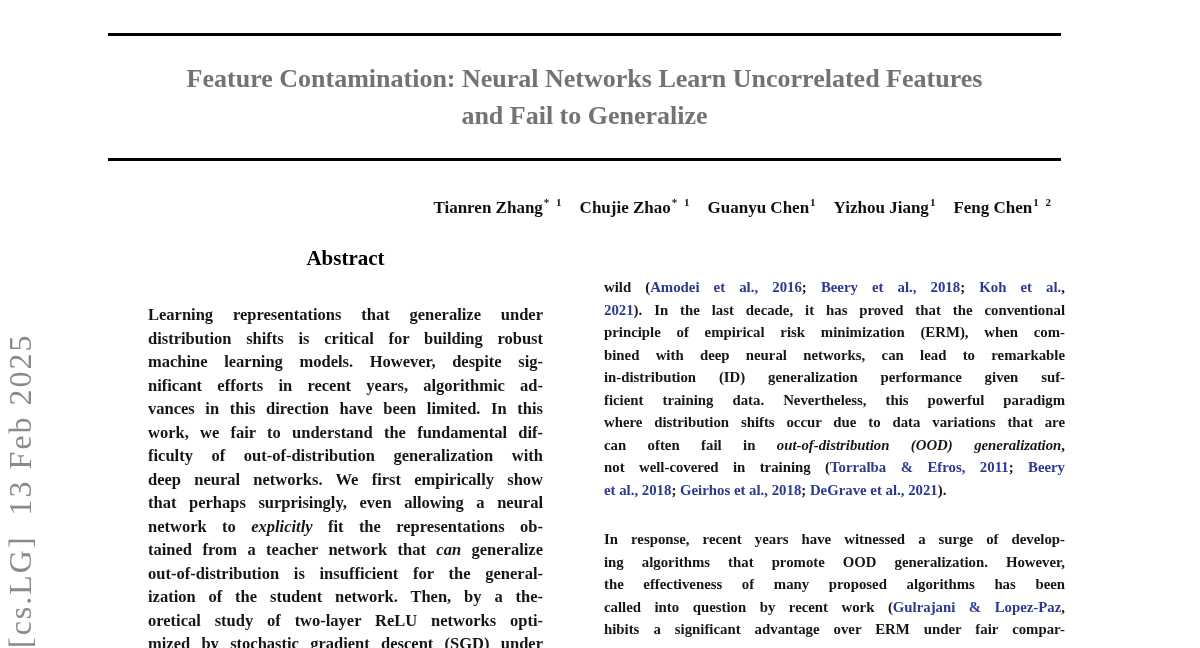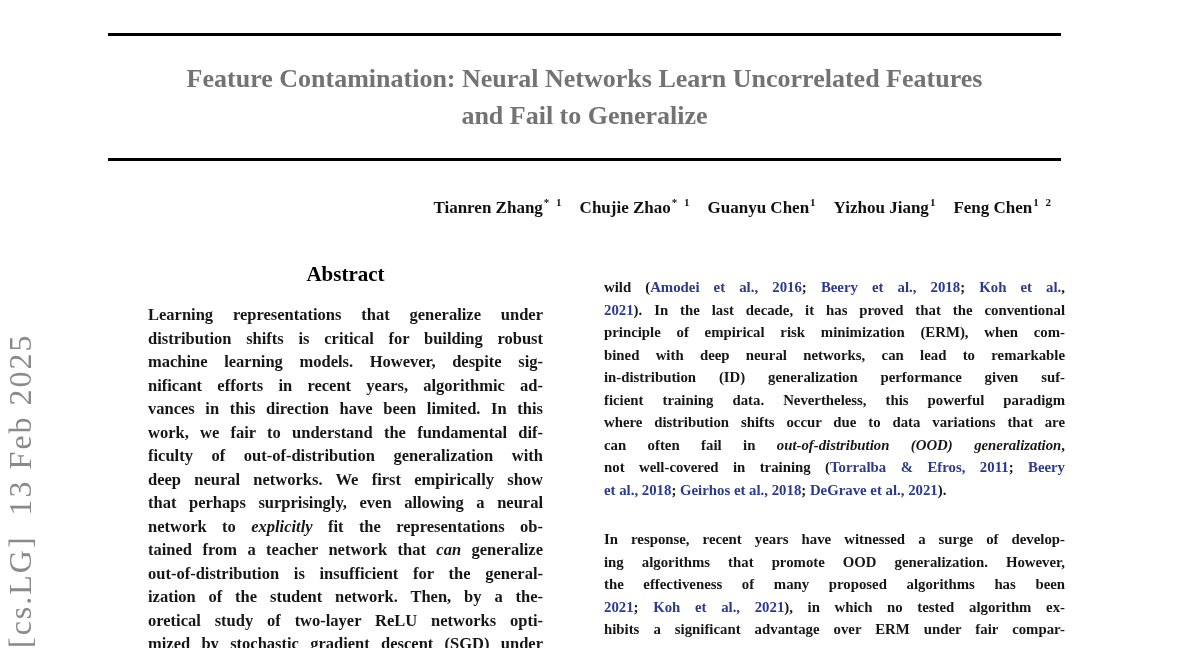--- a/index.html
+++ b/index.html
@@ -61,21 +61,21 @@
   .author { margin: 0 8px; white-space: nowrap; }
   .author sup {
     font-weight: bold;
     font-size: 11px;
     letter-spacing: 2px;
     margin-left: 1px;
   }
   .abs-heading {
     position: absolute;
     left: 148px;
-    top: 262px;
+    top: 246px;
     width: 395px;
     text-align: center;
     font-weight: bold;
     font-size: 21px;
     color: #000000;
   }
   .abs-body {
     position: absolute;
     left: 148px;
     top: 303px;
@@ -147,17 +147,17 @@
         <div class="tline"><span>ficient training data. Nevertheless, this powerful paradigm</span></div>
         <div class="tline"><span>where distribution shifts occur due to data variations that are</span></div>
         <div class="tline"><span>can often fail in </span><span class="it">out-of-distribution (OOD) generalization</span><span>,</span></div>
         <div class="tline"><span>not well-covered in training (</span><span class="cite">Torralba &amp; Efros, 2011</span><span>; </span><span class="cite">Beery</span></div>
         <div class="tline lastline"><span class="cite">et al., 2018</span><span>; </span><span class="cite">Geirhos et al., 2018</span><span>; </span><span class="cite">DeGrave et al., 2021</span><span>).</span></div>
       </div>
       <div class="para">
         <div class="tline"><span>In response, recent years have witnessed a surge of develop-</span></div>
         <div class="tline"><span>ing algorithms that promote OOD generalization. However,</span></div>
         <div class="tline"><span>the effectiveness of many proposed algorithms has been</span></div>
-        <div class="tline"><span class="cite">2021</span><span>; </span><span class="cite">Koh et al., 2021</span><span>), in which no tested algorithm ex-</span></div>
+        <div class="tline"><span>called into question by recent work (</span><span class="cite">Gulrajani &amp; Lopez-Paz</span><span>,</span></div>
         <div class="tline"><span>hibits a significant advantage over ERM under fair compar-</span></div>
       </div>
     </div>
 </div>
 
 </body></html>

